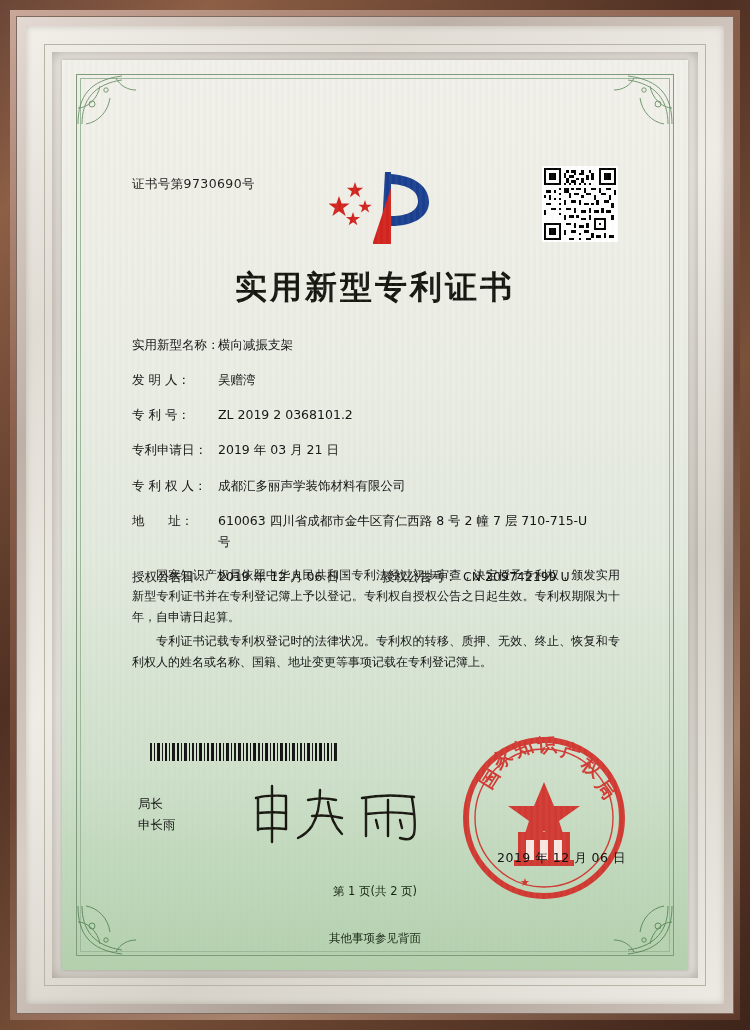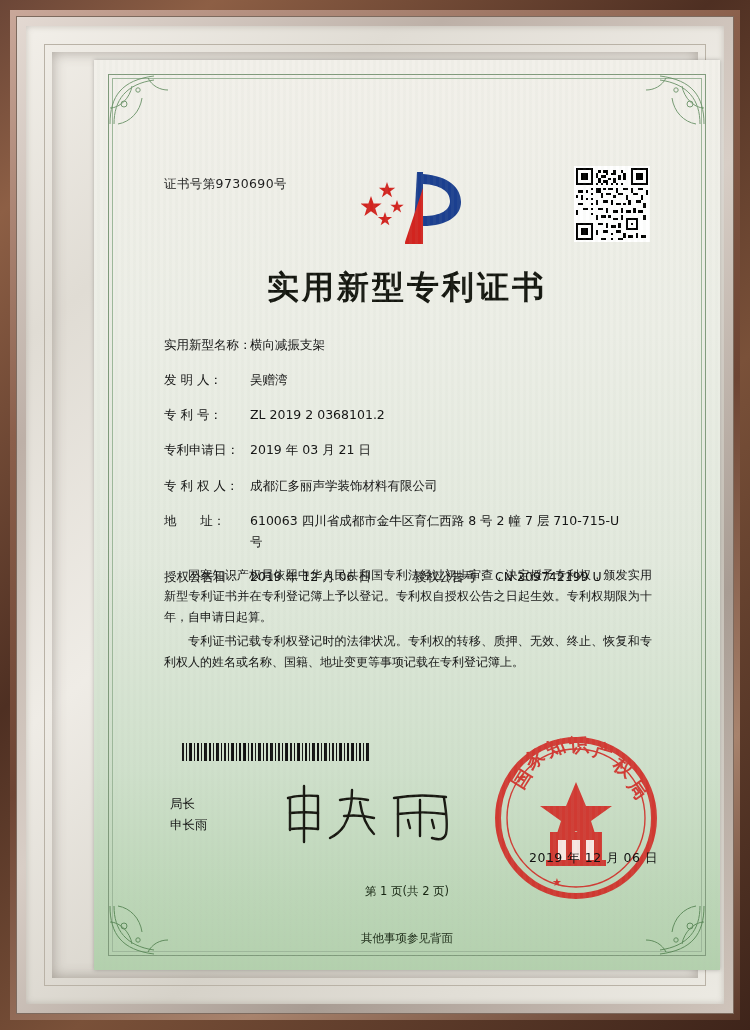--- a/index.html
+++ b/index.html
@@ -69,21 +69,20 @@
       linear-gradient(to bottom,
         #f2f0ea 0%,
         #eceee6 30%,
         #e2e9dd 55%,
         #cfe0cb 78%,
         #bcd6b7 92%,
         #b3d0ad 100%);
     box-sizing: border-box;
     box-shadow: 0 0 4px rgba(0,0,0,0.25);
     overflow: hidden;
-    margin-left: 32px;
   }
   .paper::after {
     content: "";
     position: absolute;
     left: 0; top: 0; right: 0; bottom: 0;
     background:
       repeating-linear-gradient(90deg, rgba(255,255,255,0.0) 0 3px, rgba(180,190,175,0.06) 3px 6px);
     pointer-events: none;
   }
 

